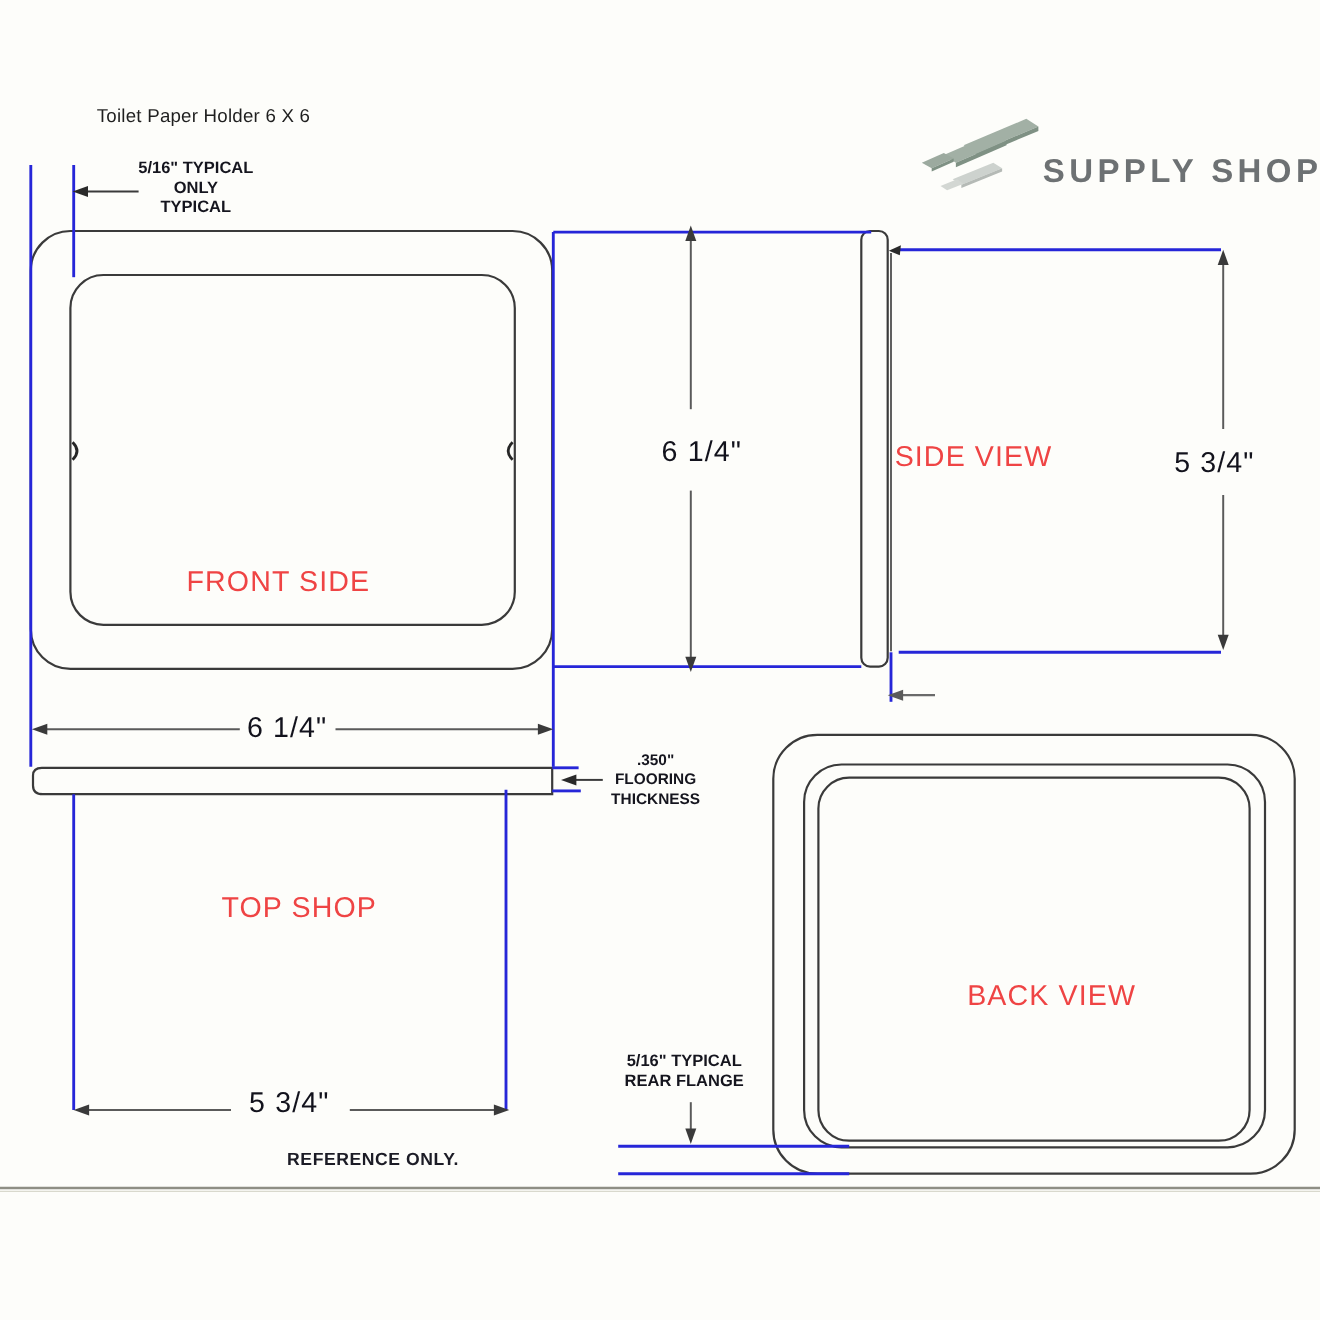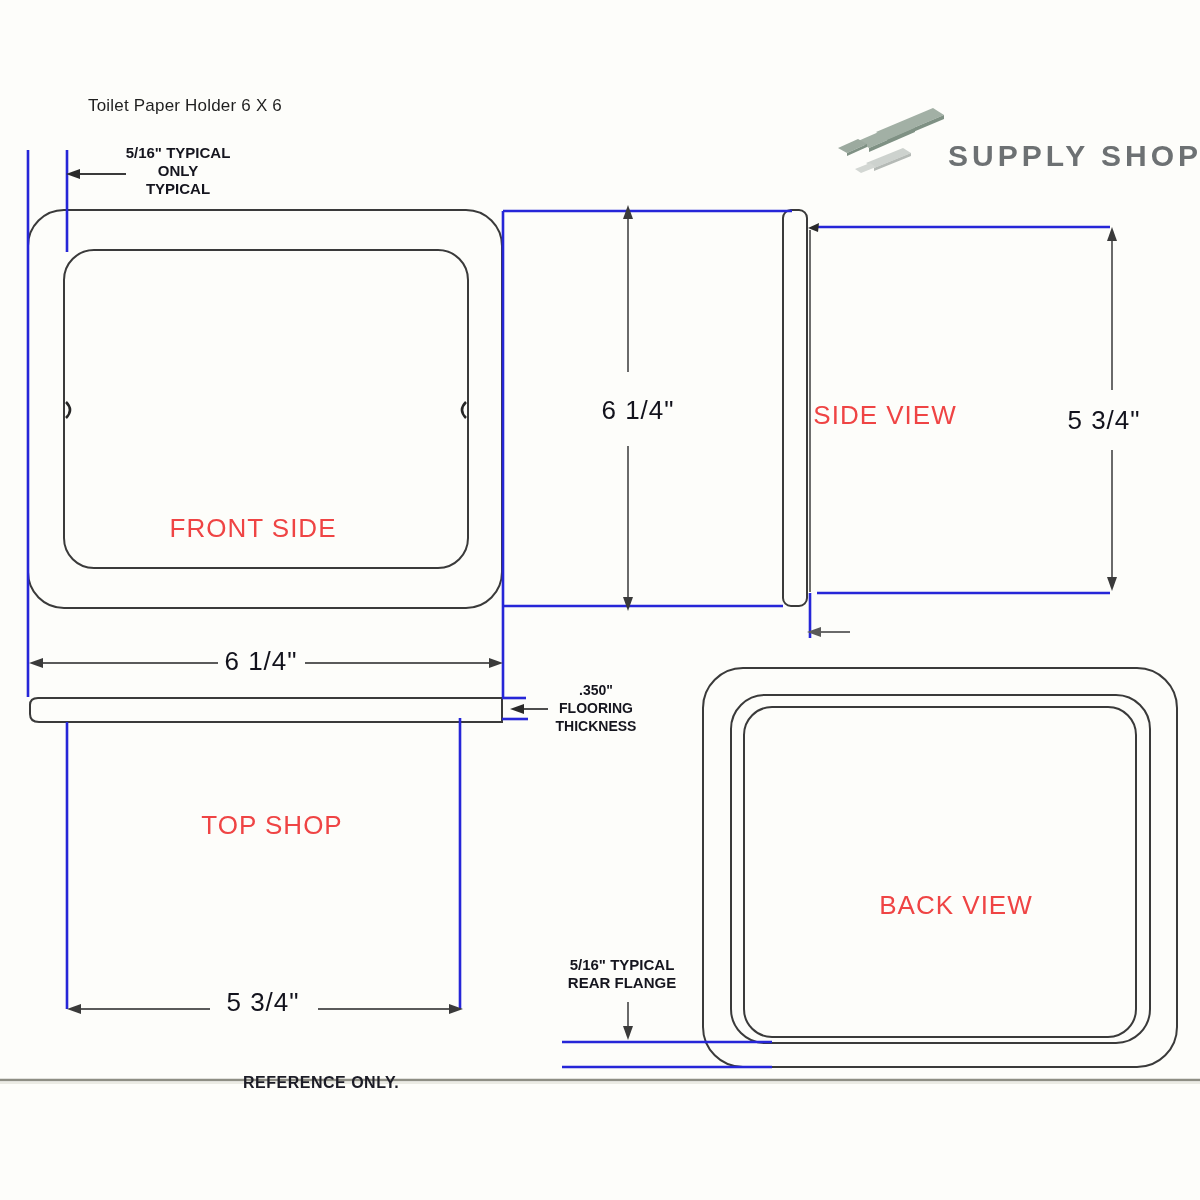--- a/index.html
+++ b/index.html
@@ -160,15 +160,15 @@
     <div>.350"</div>
     <div>FLOORING</div>
     <div>THICKNESS</div>
   </div>
 
   <div class="lbl note" style="left:622px;top:956px;">
     <div>5/16" TYPICAL</div>
     <div>REAR FLANGE</div>
   </div>
 
-  <div class="lbl footer" style="left:243px;top:1046px;margin-top:28px;">REFERENCE ONLY.</div>
+  <div class="lbl footer" style="left:261px;top:1046px;">REFERENCE ONLY.</div>
 
 </div>
 
 </body></html>

